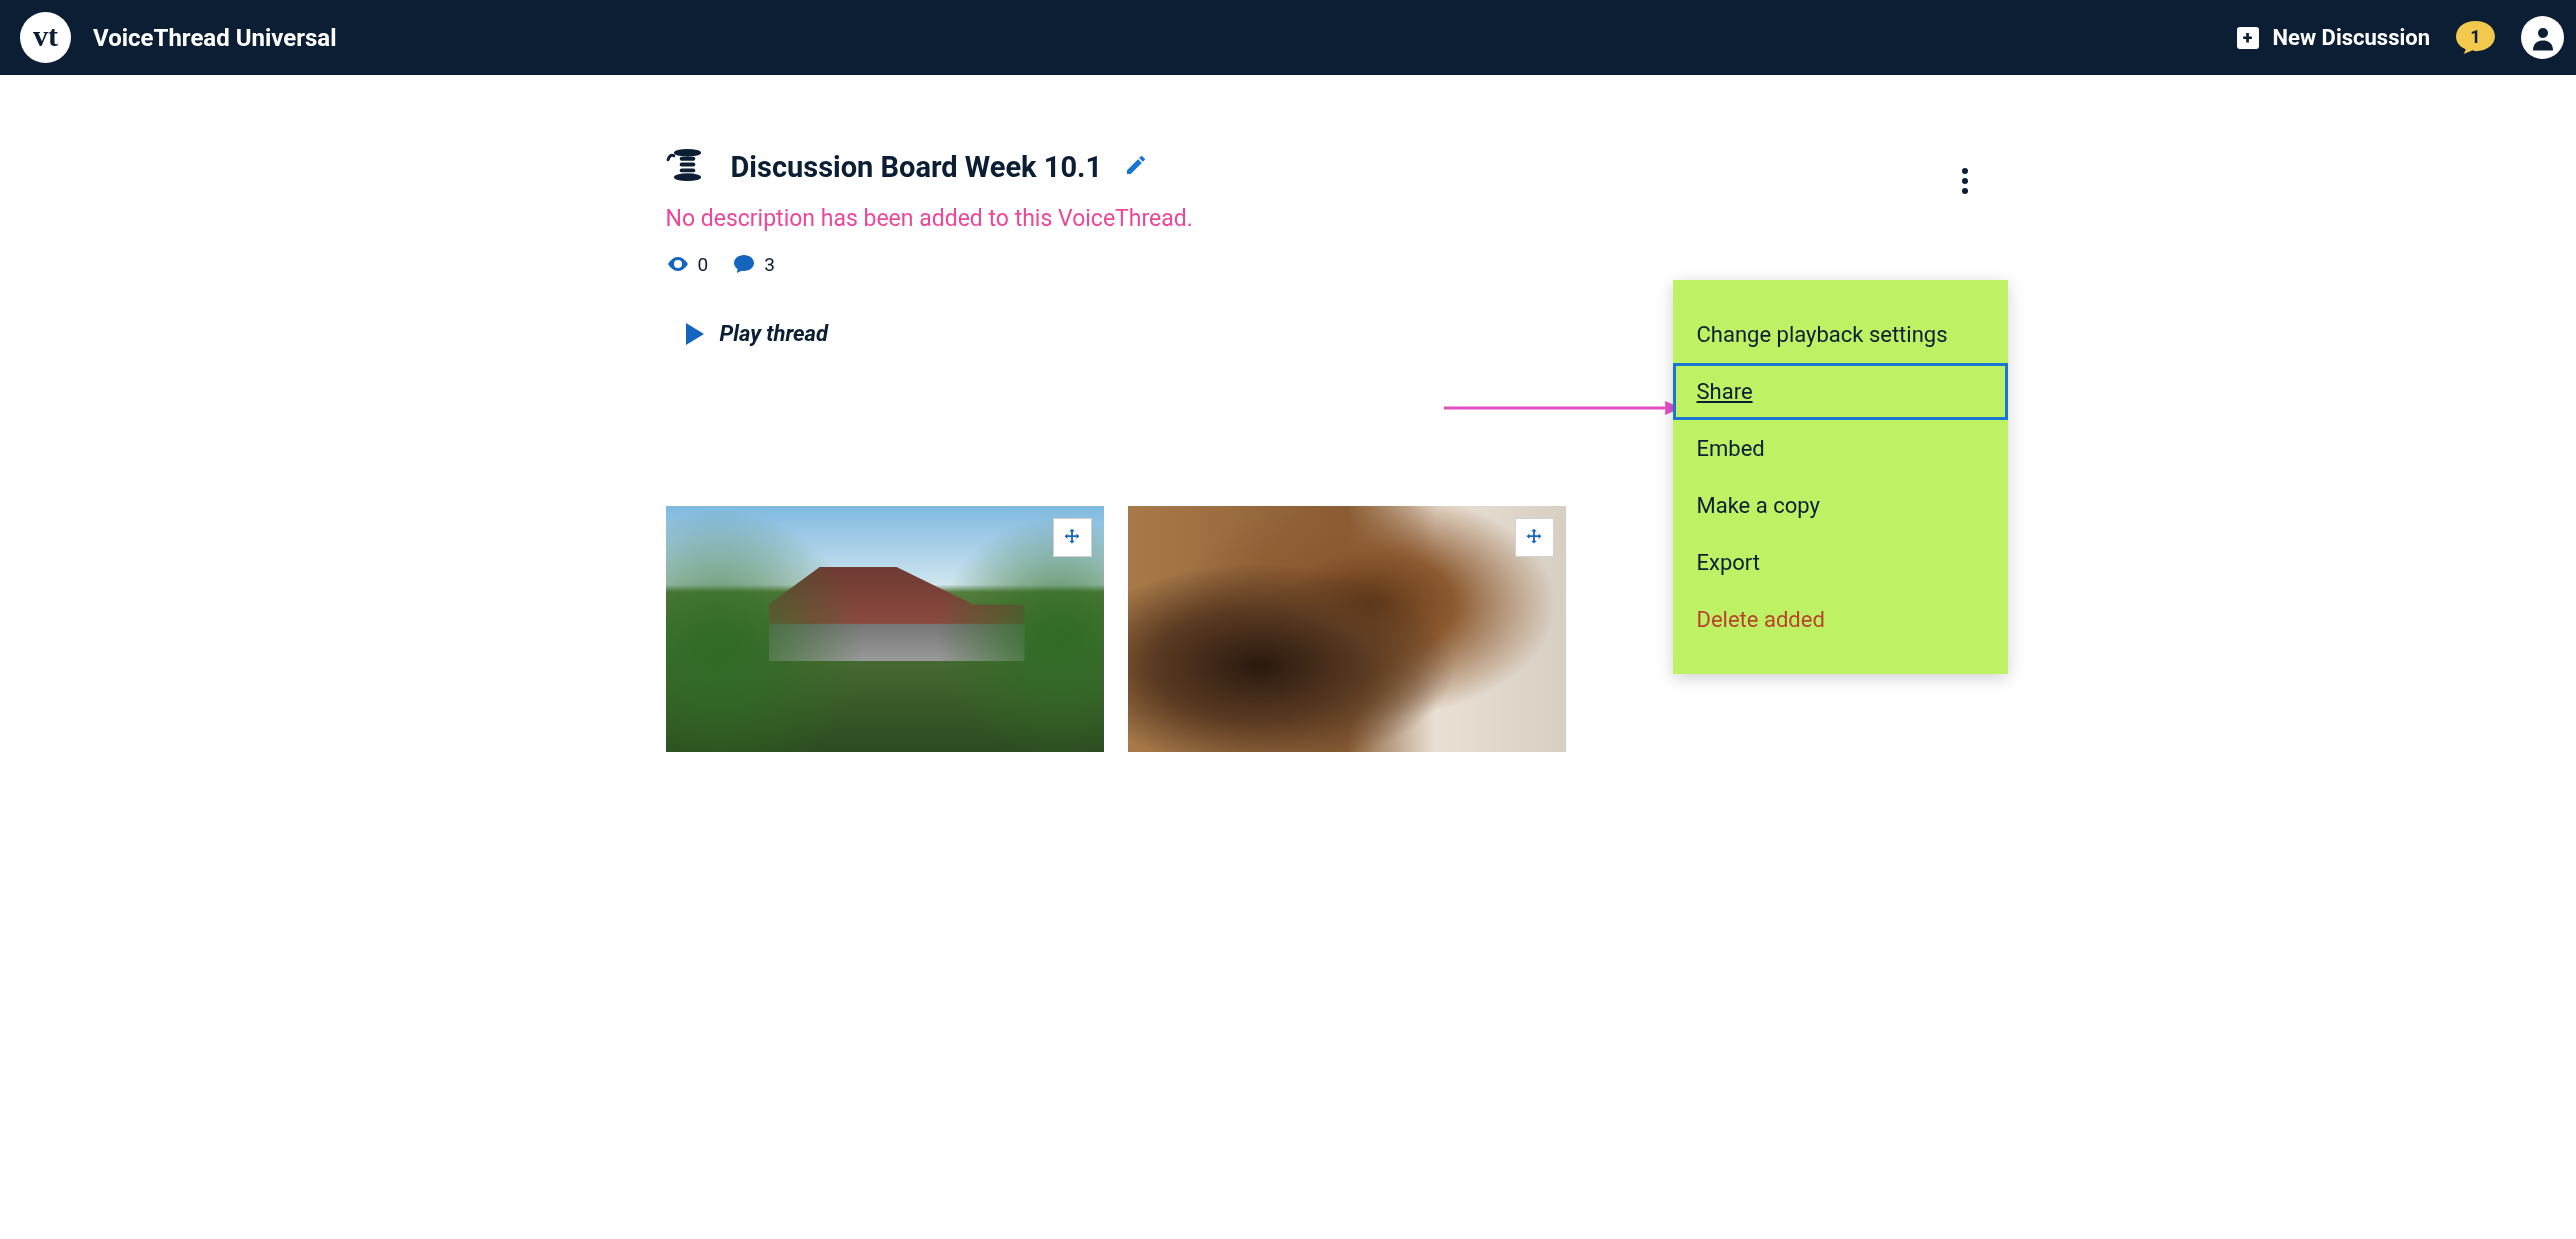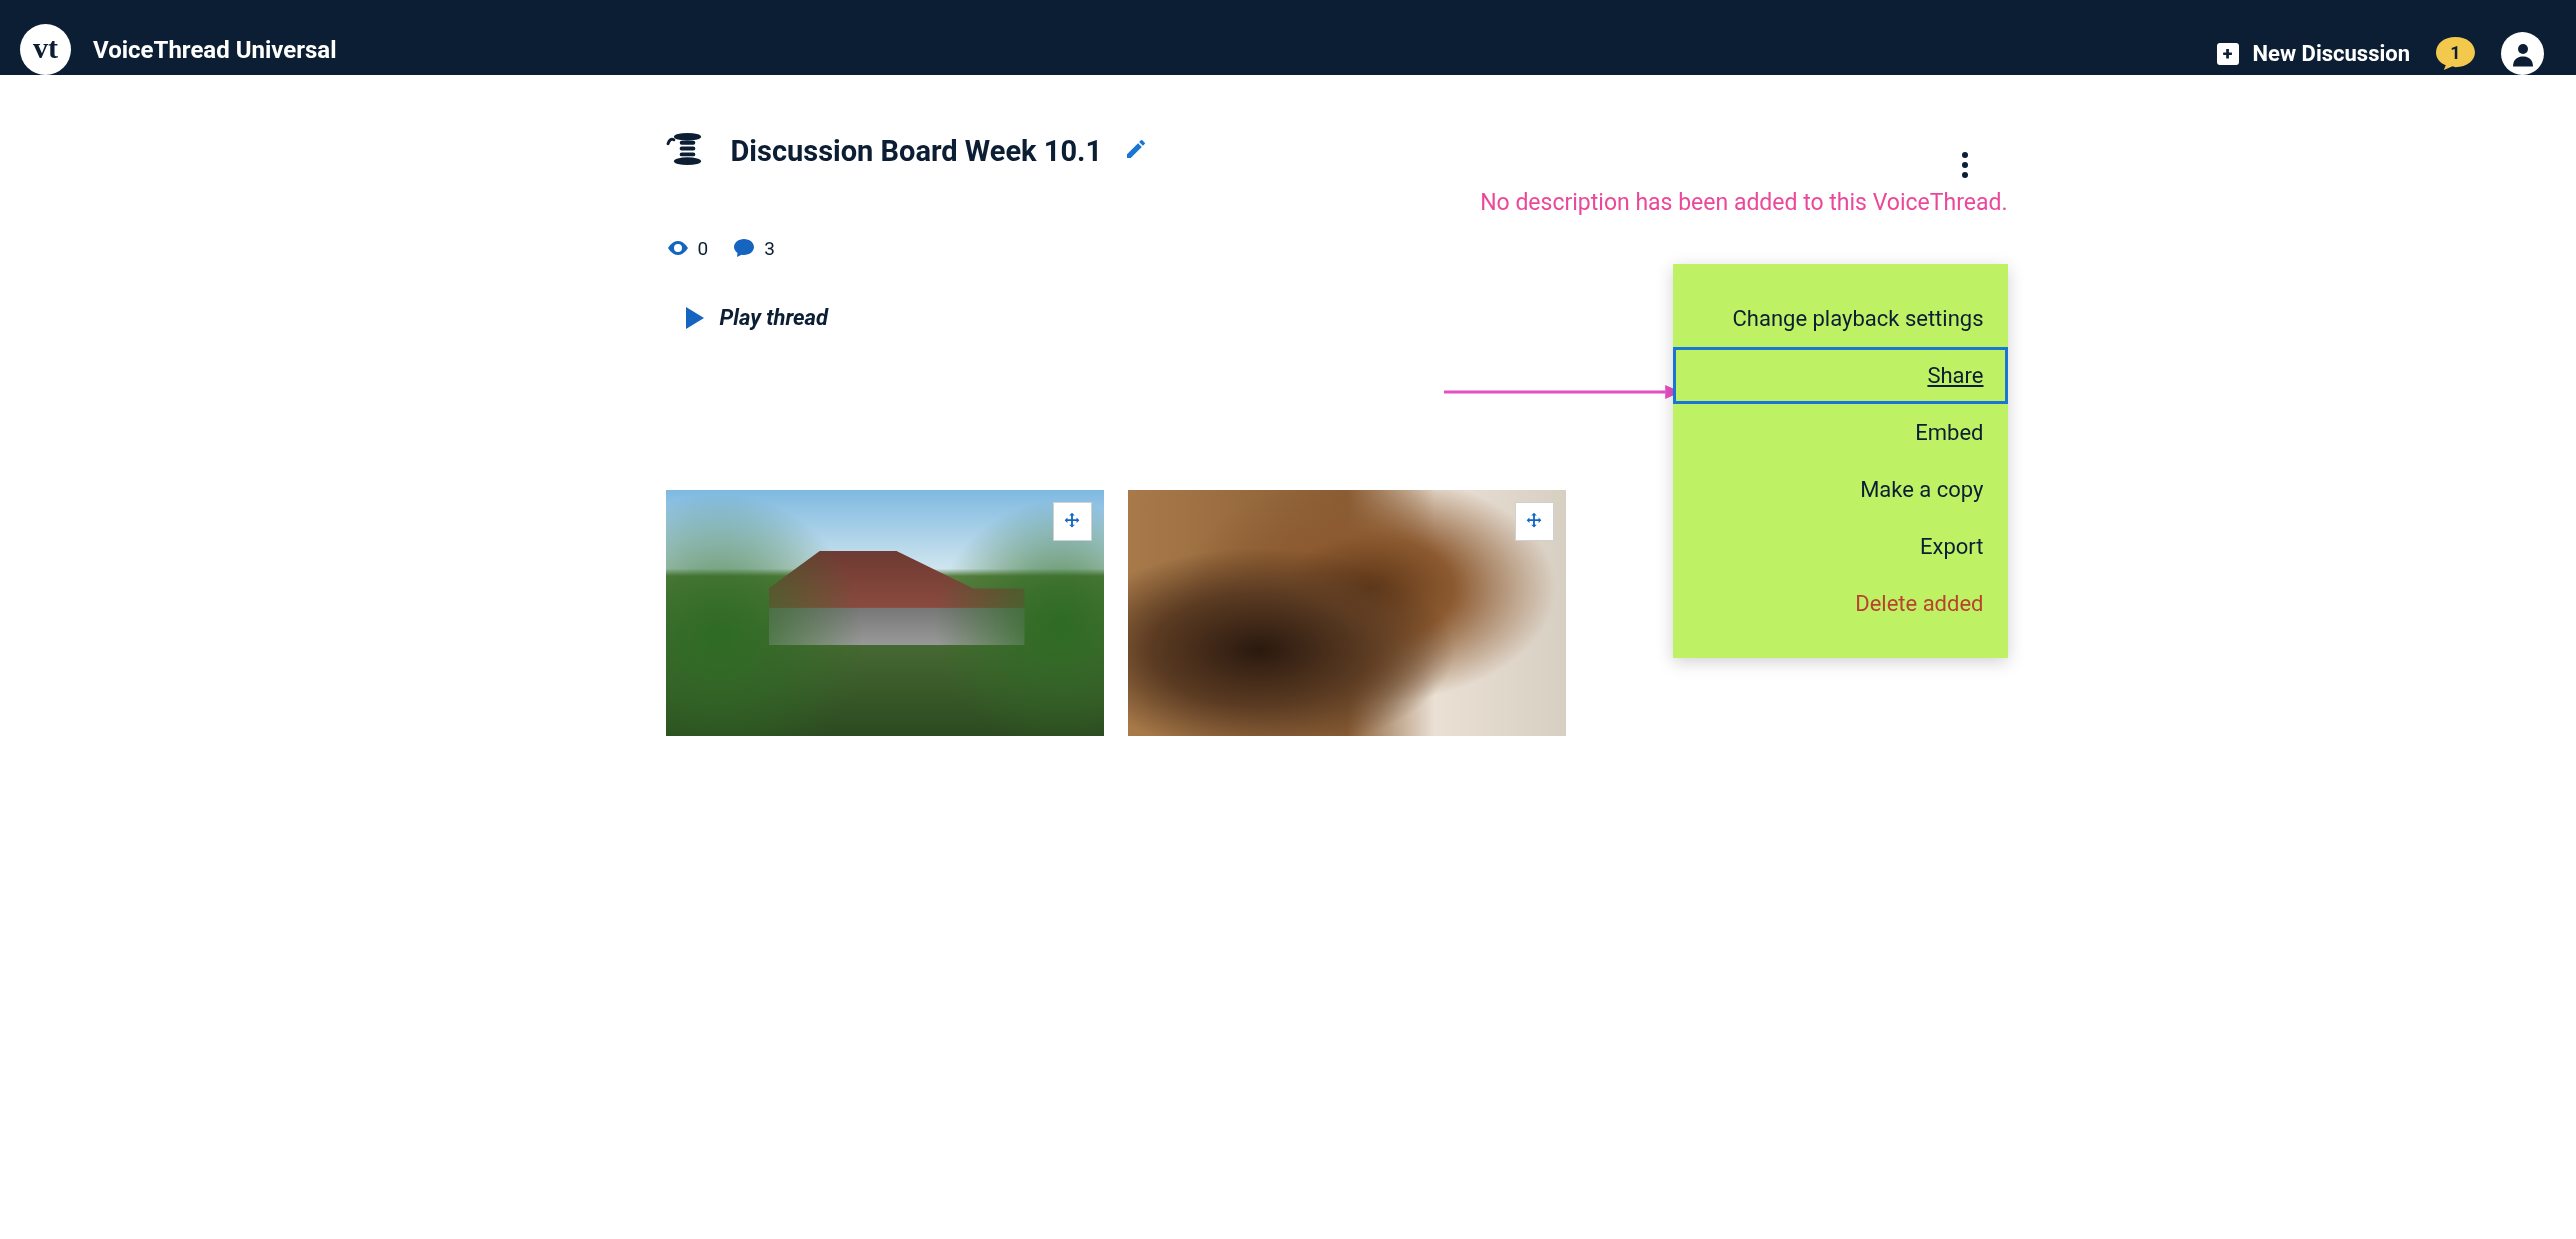--- a/index.html
+++ b/index.html
@@ -11,23 +11,23 @@
       font-family: -apple-system, BlinkMacSystemFont, "Segoe UI", Roboto, Helvetica, Arial, sans-serif;
       background: #ffffff;
       color: #0b1e33;
     }
     
     .top-header {
       background: #0b1e33;
       color: #fff;
       height: 75px;
       display: flex;
-      align-items: flex-end;
+      align-items: center;
       justify-content: space-between;
-      padding: 0 32px 0 20px;
+      padding: 0 12px 0 20px;
     }
     .header-left {
       display: flex;
       align-items: center;
       gap: 22px;
     }
     .logo {
       width: 51px;
       height: 51px;
       background: #ffffff;
@@ -104,24 +104,23 @@
       cursor: pointer;
     }
     .avatar svg {
       width: 30px;
       height: 30px;
     }
 
     
     .content {
       max-width: 1439px;
-      margin: 2px auto;
+      margin: 18px auto;
       padding: 55px 0 0 0;
       position: relative;
-      text-align: right;
     }
     .thread-header {
       padding: 0 0 0 97px;
       position: relative;
     }
     .title-row {
       display: flex;
       align-items: center;
       gap: 22px;
     }

